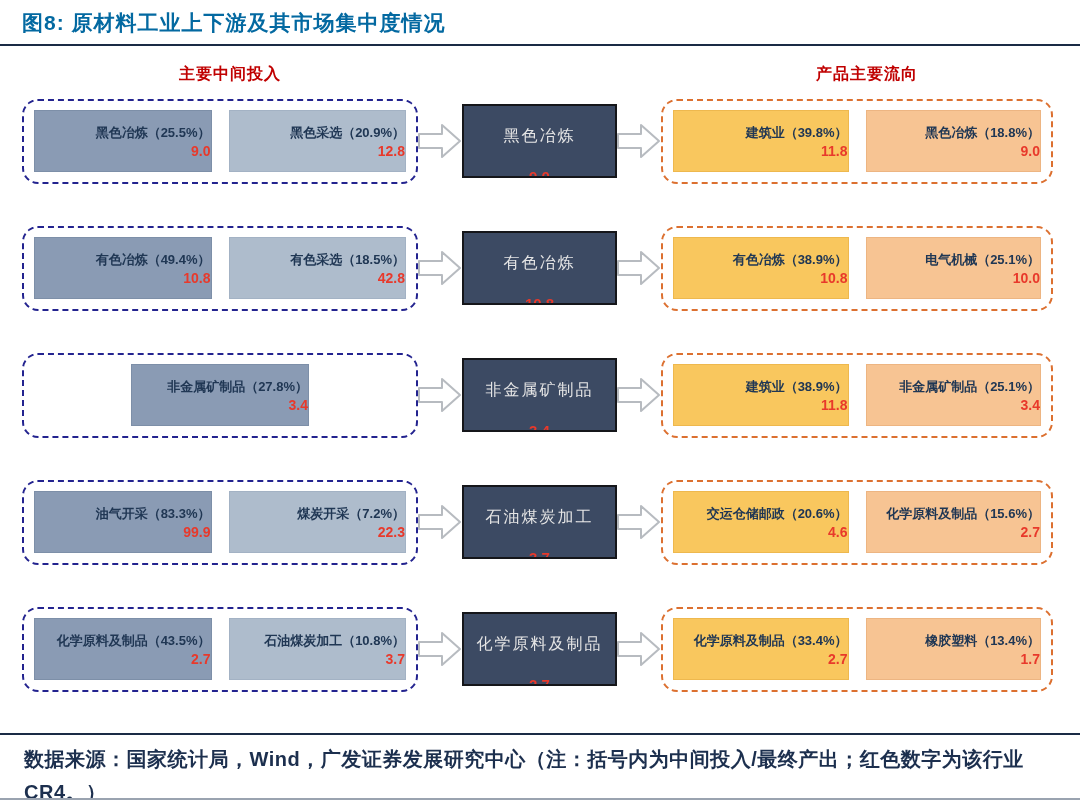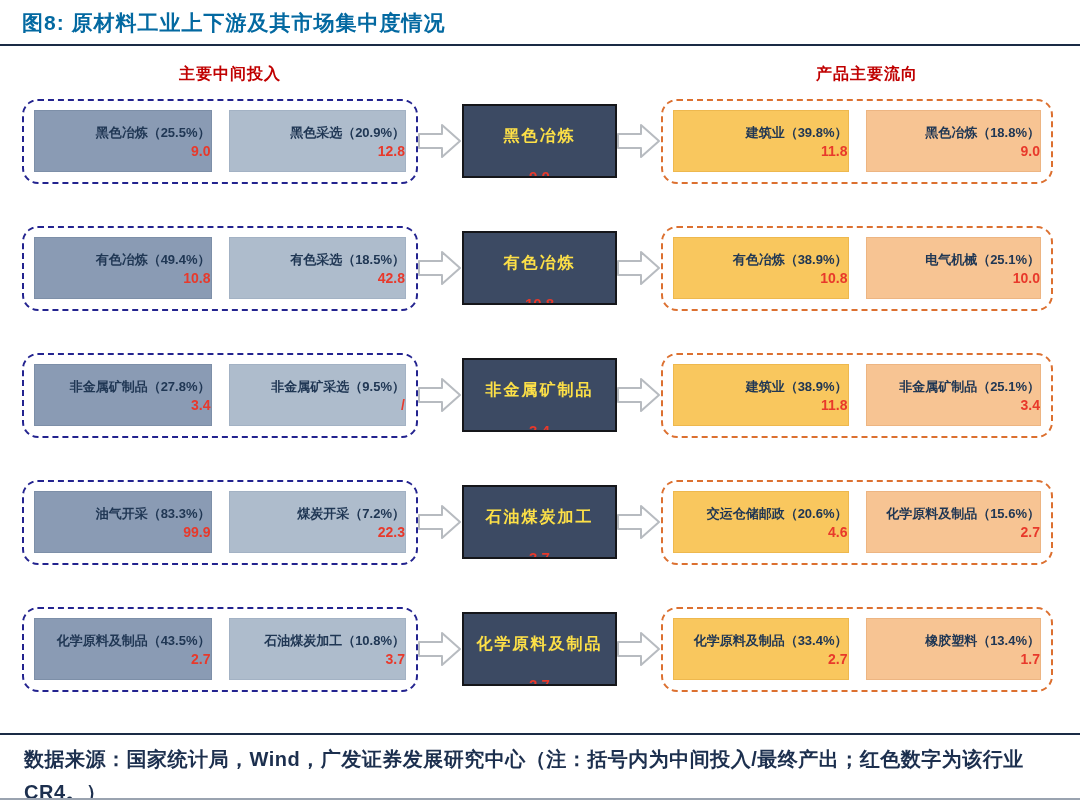--- a/index.html
+++ b/index.html
@@ -35,21 +35,21 @@
   .node.dark{background:#8a9bb4;border:1px solid #7d8fa8;}
   .node.light{background:#aebccc;border:1px solid #a3b2c4;}
   .node.gold{background:#f9c75e;border:1px solid #eeb84e;}
   .node.peach{background:#f7c493;border:1px solid #edb582;}
 
   .arrow-cell{width:44px;height:36px;flex:0 0 44px;display:flex;align-items:center;justify-content:center;}
 
   .industry-box{box-sizing:border-box;position:relative;width:155px;height:74px;flex:0 0 155px;
         background:#3c4a63;border:2px solid #15161a;overflow:hidden;
         display:flex;align-items:center;justify-content:center;}
-  .industry-box .ind-lbl{font-size:16px;font-weight:bold;color:#fde047;letter-spacing:2px;
+  .industry-box .ind-lbl{font-size:16px;font-weight:normal;color:#e5e5e5;letter-spacing:2px;
         white-space:nowrap;margin-bottom:10px;}
   .industry-box .ind-val{position:absolute;left:0;right:0;bottom:-9px;text-align:center;
         font-size:15px;font-weight:bold;color:#e8392b;}
 
   
   .foot-rule{border-top:2px solid #1a2b45;width:1080px;margin-top:2px;}
   .footnote{padding:8px 24px 0 24px;font-size:20px;line-height:33px;font-weight:600;
             color:#1c2f4e;letter-spacing:0.5px;}
   .bottom-rule{position:absolute;left:0;bottom:0;width:1080px;border-bottom:2px solid #9aa3b0;}
 </style>
@@ -147,24 +147,20 @@
             <span class="val">10.0</span>
           </div>
         </div>
       </div>
       <div class="row">
         <div class="group inputs">
           <div class="node dark">
             <span class="lbl">非金属矿制品（27.8%）</span>
             <span class="val">3.4</span>
           </div>
-          <div class="node light">
-            <span class="lbl">非金属矿采选（9.5%）</span>
-            <span class="val">/</span>
-          </div>
         </div>
         <div class="arrow-cell">
           <svg width="44" height="36" viewBox="0 0 44 36">
             <polygon points="1,11 24,11 24,2 42,18 24,34 24,25 1,25" fill="#ffffff" stroke="#b7bbc0" stroke-width="2" stroke-linejoin="round"></polygon>
           </svg>
         </div>
         <div class="industry-box">
           <span class="ind-lbl">非金属矿制品</span>
           <span class="ind-val">3.4</span>
         </div>

